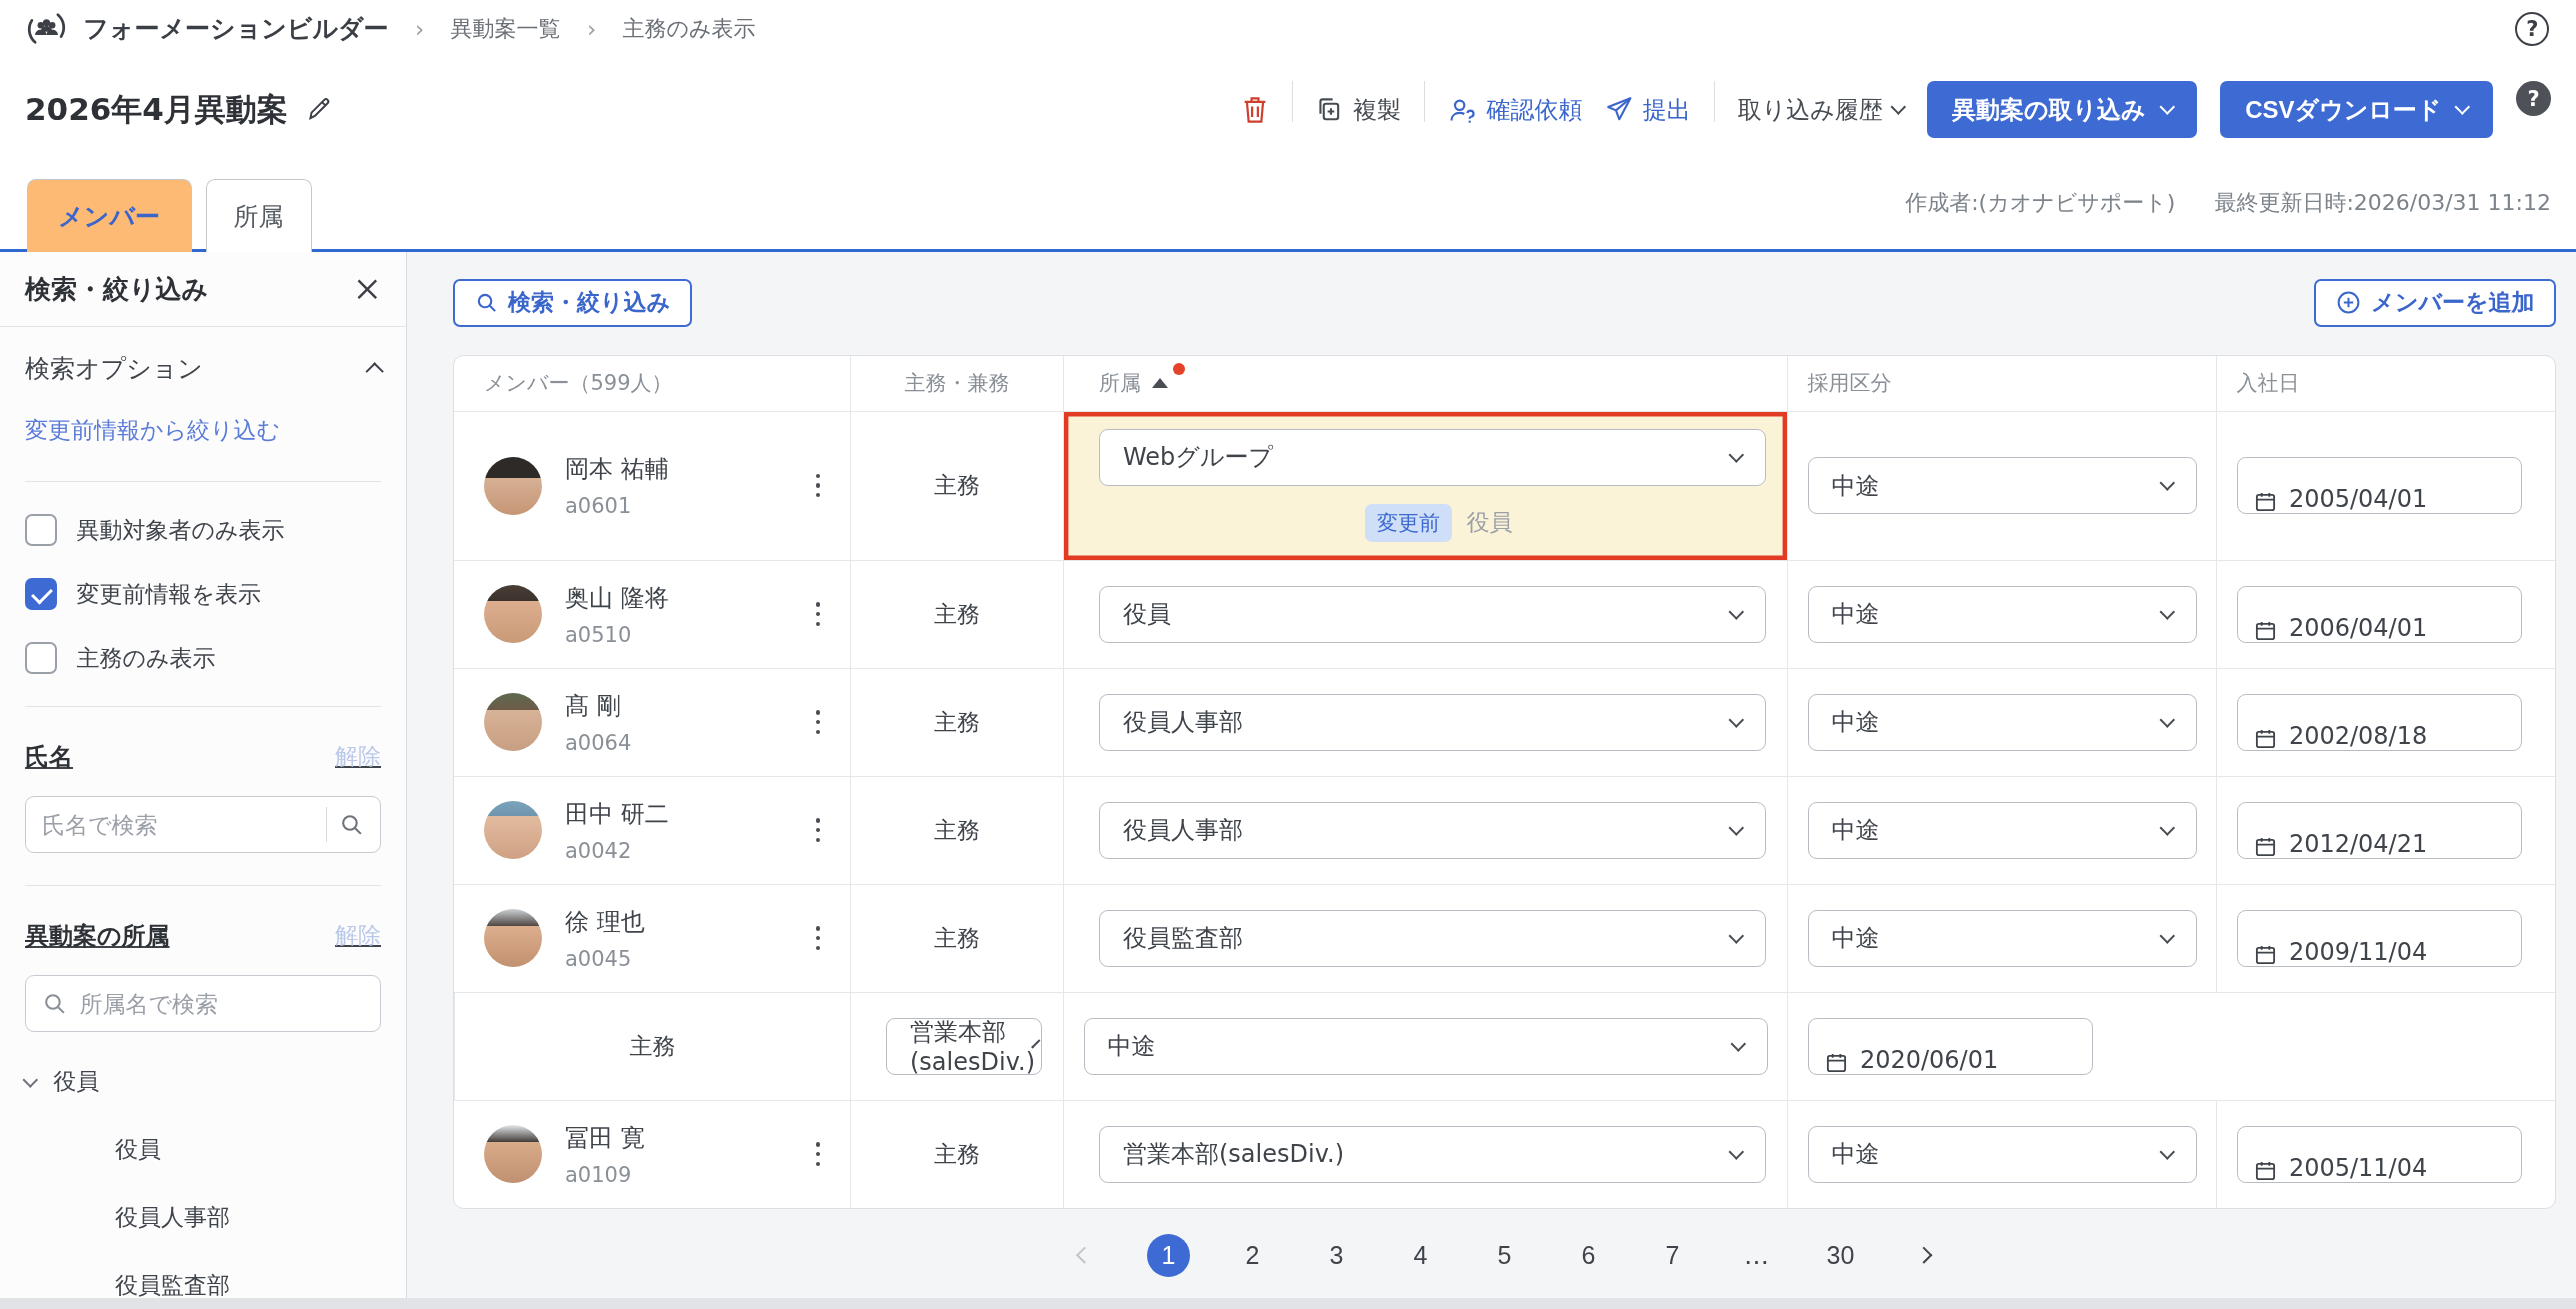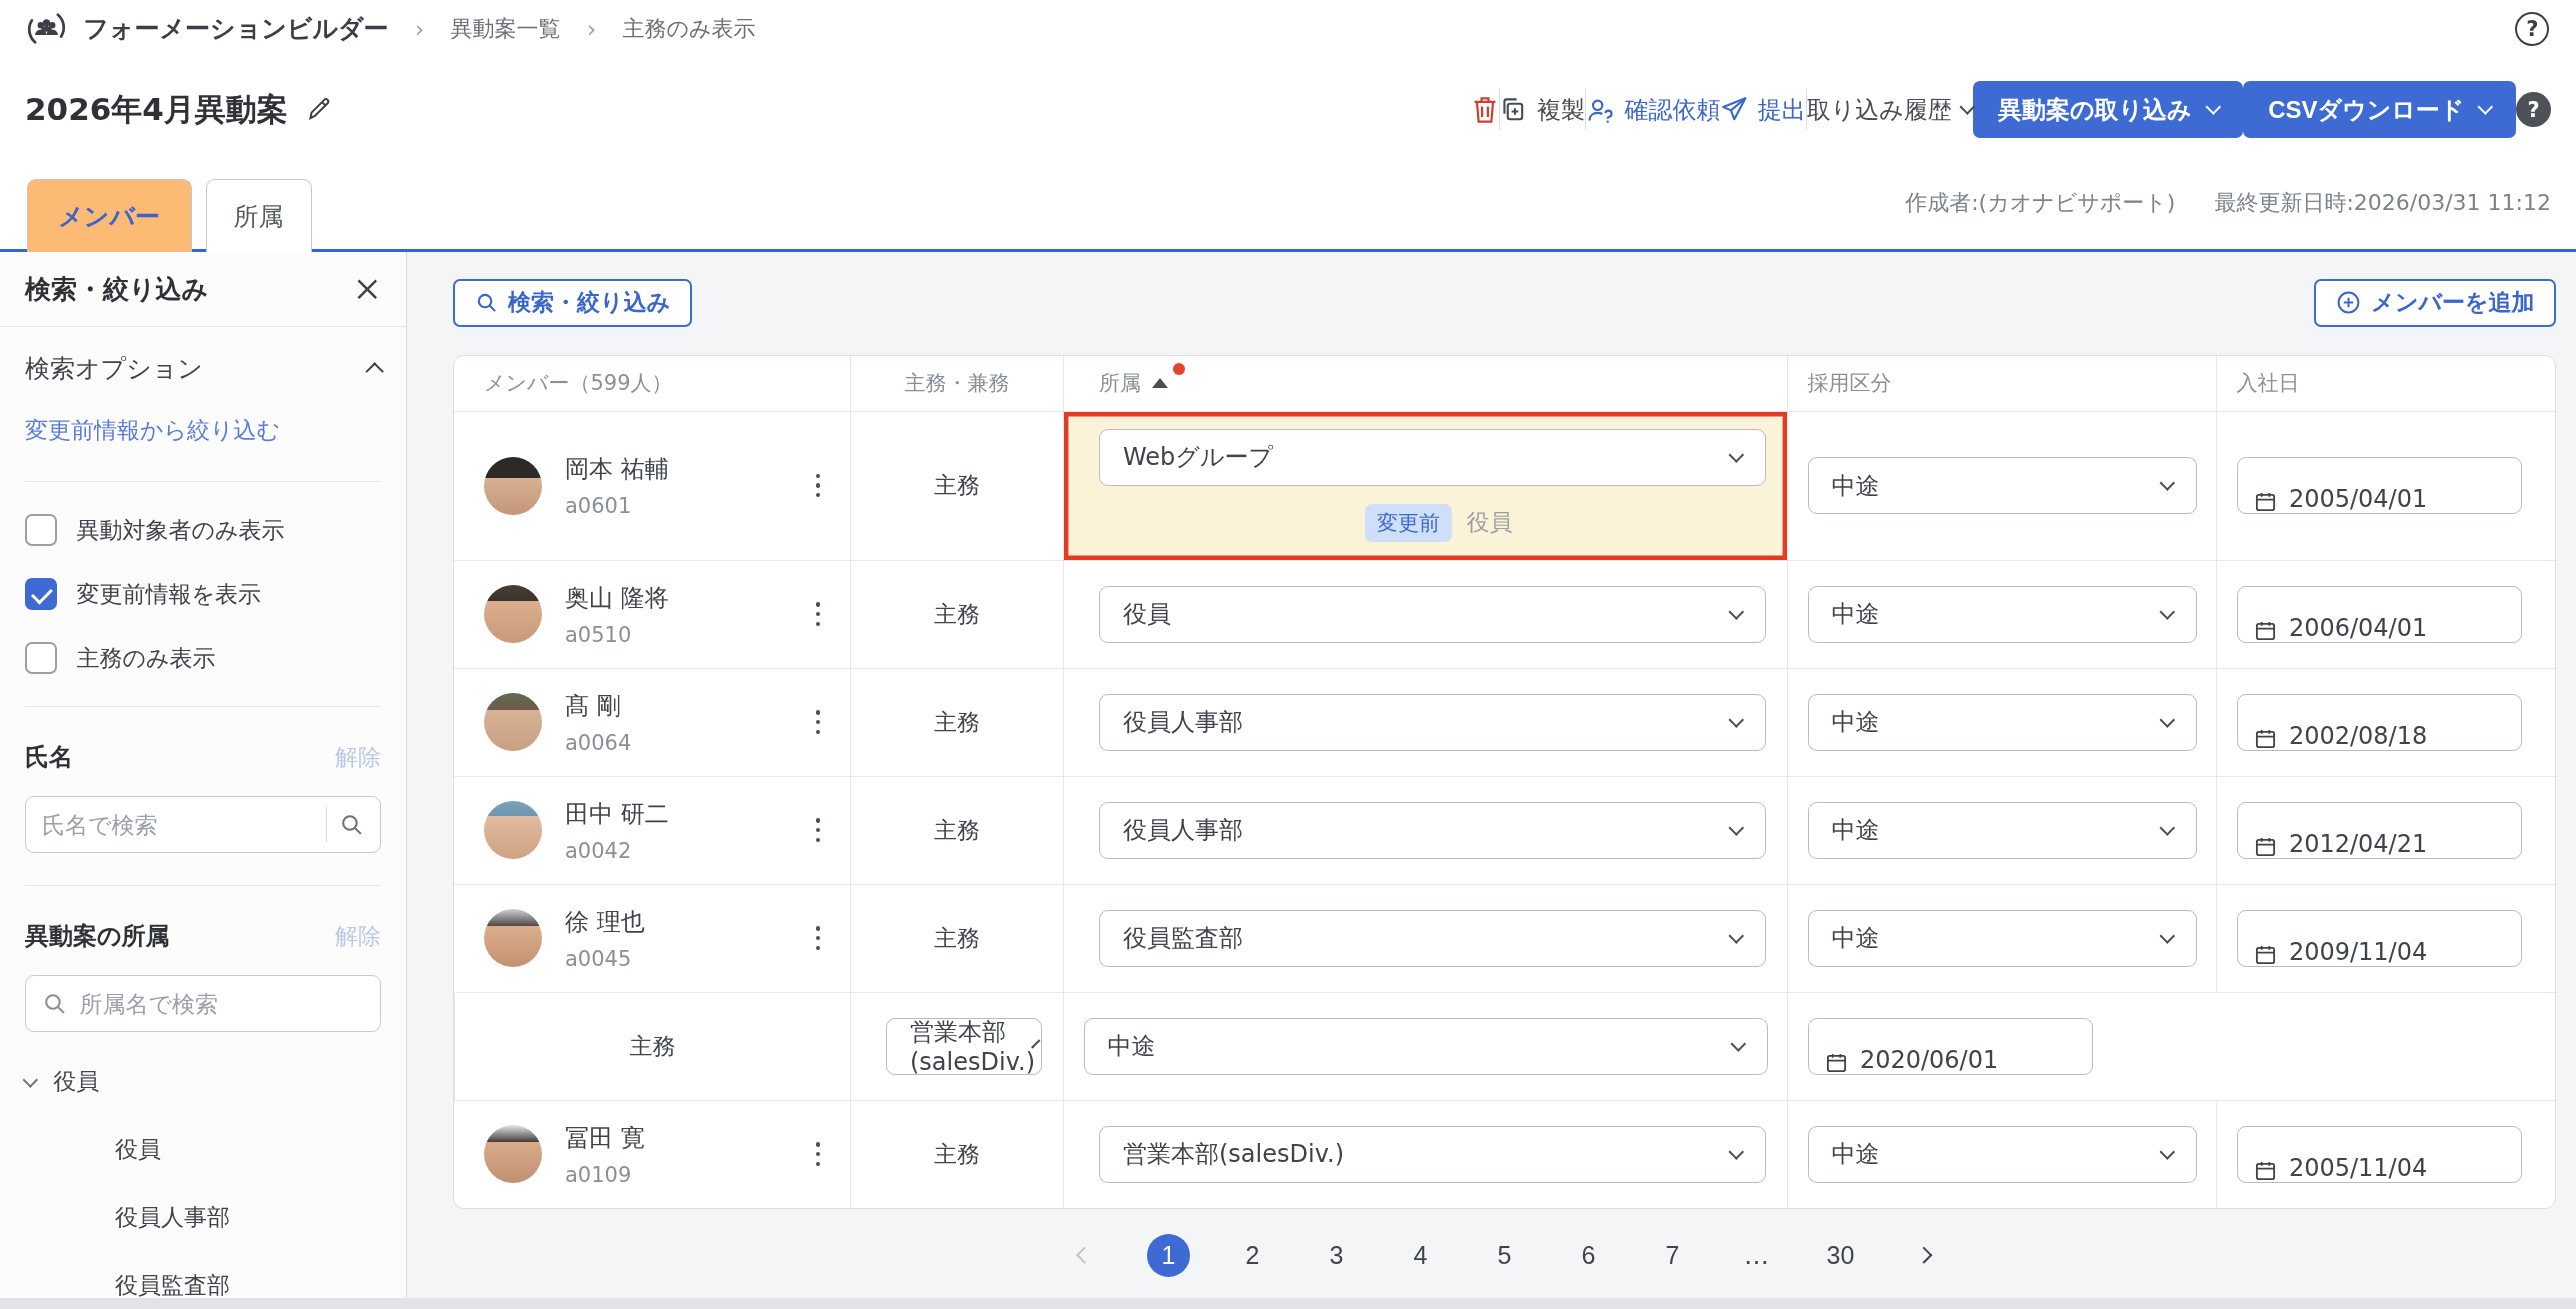--- a/index.html
+++ b/index.html
@@ -13,21 +13,21 @@
   .appbar .app-title { font-size:25px; font-weight:bold; color:#3a3f46; margin-left:5.3px; }
   .crumb-sep { color:#9aa0a8; font-size:23px; margin:0 14px; }
   .crumb { color:#6b7077; font-size:22px; }
   .appbar .help-outline { margin-left:auto; width:34px; height:34px; border:2.7px solid #3c4046; border-radius:50%;
     display:flex; align-items:center; justify-content:center; font-size:21px; font-weight:bold; color:#3c4046; }
 
   
   .toolbar { height:105px; background:#fff; display:flex; align-items:center; padding:0 25px; }
   .doc-title { font-size:31px; font-weight:bold; color:#2e3237; }
   .edit-pencil { margin-left:17.7px; color:#3c4046; display:flex; }
-  .tb-right { margin-left:auto; display:flex; align-items:center; }
+  .tb-right { margin-left:auto; display:flex; gap:23px; }
   .vdiv { width:0.9px; height:41px; background:#dcdee2; }
   .tb-act { display:flex; align-items:center; gap:10.6px; font-size:24px; background:none; border:none; cursor:pointer; }
   .tb-act.gray { color:#474c53; }
   .tb-act.blue { color:#3a66cc; }
   .btn-primary { height:57px; background:#3e6bd3; color:#fff; border:none; border-radius:7px;
     font-size:24px; font-weight:bold; display:flex; align-items:center; gap:16px; padding:0 25px; cursor:pointer; }
   .help-filled { width:35px; height:35px; border-radius:50%; background:#4e5258; color:#fff;
     display:flex; align-items:center; justify-content:center; font-size:21px; font-weight:bold; }
 
   
@@ -52,21 +52,21 @@
   .sb-sec-row { height:83px; display:flex; align-items:center; justify-content:space-between; }
   .sb-sec { font-size:25px; color:#3f444b; }
   .sb-link { display:inline-block; color:#5a7cd8; font-size:23px; margin:5.3px 0 35px; text-decoration:none; }
   .sb-inset-div { border-top:0.9px solid #e3e5e8; }
   .cb-row { display:flex; align-items:center; gap:19.5px; margin:32px 0; cursor:pointer; }
   .cb { width:32px; height:32px; border:2.7px solid #9aa0a8; border-radius:7px; background:#fff; flex:0 0 auto; position:relative; }
   .cb.checked { background:#3e6bd3; border-color:#3e6bd3; }
   .cb.checked::after { content:""; position:absolute; left:8.9px; top:3.5px; width:8.9px; height:16px;
     border-right:3.5px solid #fff; border-bottom:3.5px solid #fff; transform:rotate(45deg); }
   .cb-label { font-size:23px; color:#3f444b; }
-  .sb-head-row { display:flex; align-items:center; justify-content:space-between; margin-top:34px; }
+  .sb-head-row { display:flex; align-items:flex-start; justify-content:space-between; margin-top:34px;text-decoration:underline; }
   .sb-head { font-size:24px; font-weight:bold; color:#2e3237; }
   .sb-clear { color:#bac8e9; font-size:23px; background:none; border:none; cursor:pointer; }
   .sb-input { margin-top:23px; height:57px; border:1.8px solid #c7cad0; border-radius:8.9px; background:#fff;
     display:flex; align-items:center; padding:0 16px; gap:12.4px; }
   .sb-input input { flex:1; border:none; outline:none; font-size:23px; color:#3f444b; min-width:0; background:transparent;
     font-family:inherit; }
   .sb-input input::placeholder { color:#9ba0a8; }
   .in-div { width:0.9px; height:35px; background:#d7d9dd; }
   .icon-gray { color:#6e737a; display:flex; }
   .sb-gap { margin-top:32px; }

